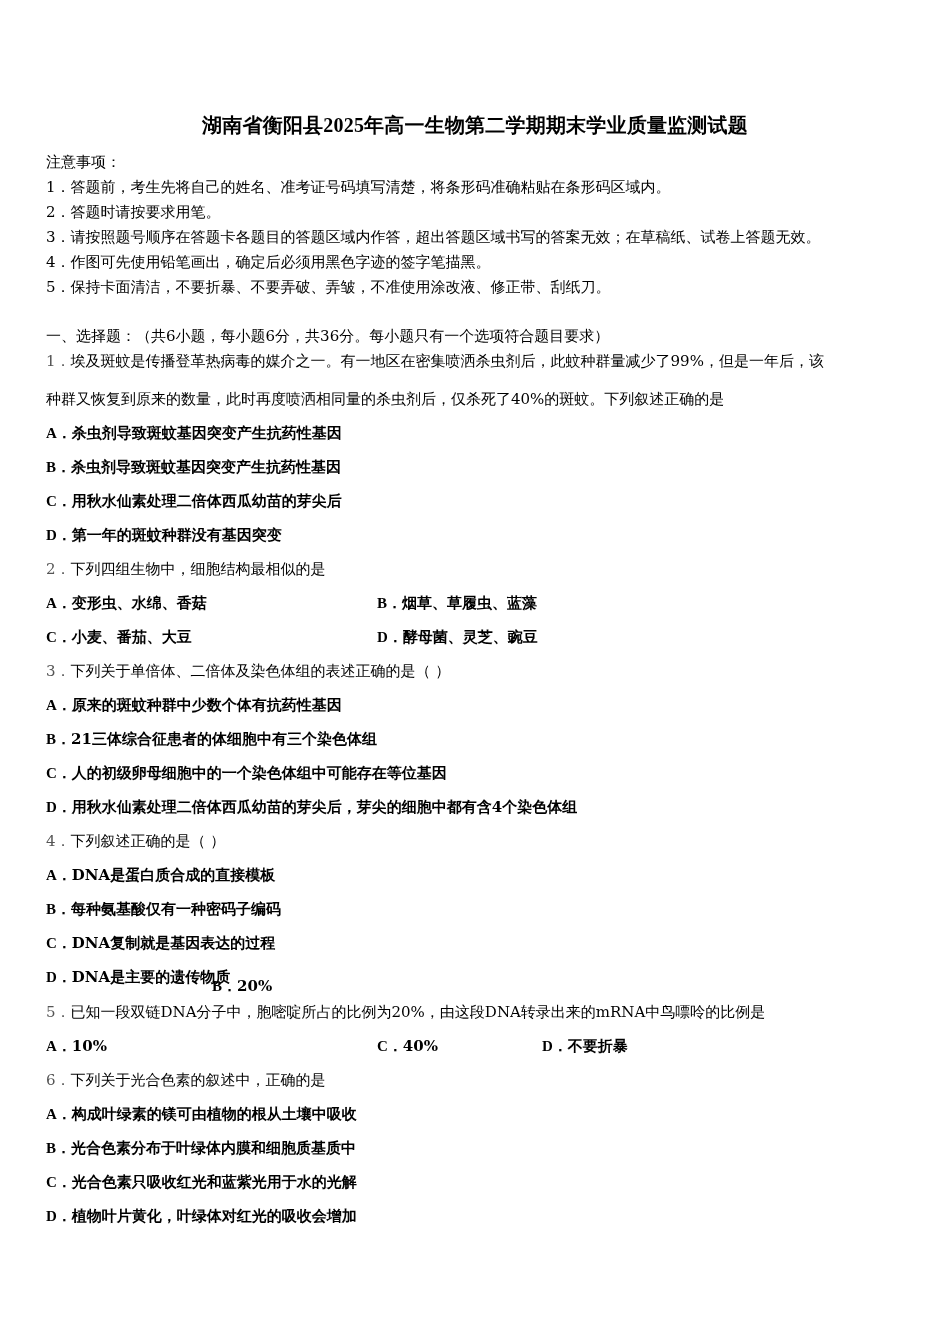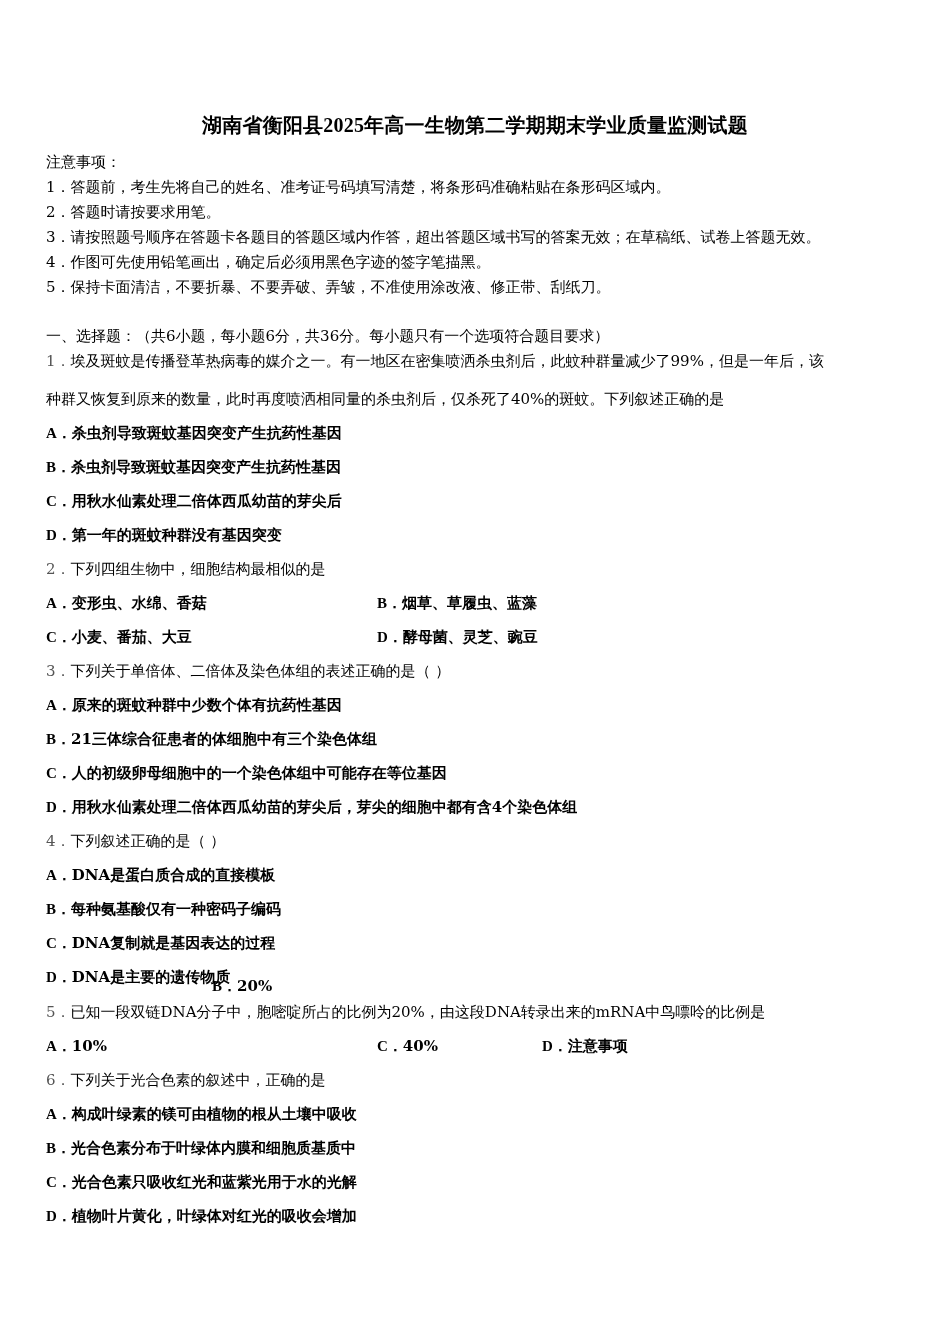--- a/index.html
+++ b/index.html
@@ -61,21 +61,21 @@
   <div class="line" style="top:899px"><span class="opt-letter">B．</span><span class="opt-text">每种氨基酸仅有一种密码子编码</span></div>
   <div class="line" style="top:933px"><span class="opt-letter">C．</span><span class="opt-text">DNA复制就是基因表达的过程</span></div>
   <div class="line" style="top:967px"><span class="opt-letter">D．</span><span class="opt-text">DNA是主要的遗传物质</span></div>
 
   <div class="line" style="top:1002px">
     <span class="qnum">5．</span><span class="q-text">已知一段双链DNA分子中，胞嘧啶所占的比例为20%，由这段DNA转录出来的mRNA中鸟嘌呤的比例是</span>
   </div>
   <div class="line" style="top:1036px"><span class="opt-letter">A．</span><span class="opt-text">10%</span></div>
   <div class="line" style="top:976px; left:212px"><span class="opt-letter">B．</span><span class="opt-text">20%</span></div>
   <div class="line" style="top:1036px; left:377px"><span class="opt-letter">C．</span><span class="opt-text">40%</span></div>
-  <div class="line" style="top:1036px; left:542px"><span class="opt-letter">D．</span><span class="opt-text">注意事项</span></div>
+  <div class="line" style="top:1036px; left:542px"><span class="opt-letter">D．</span><span class="opt-text">不要折暴</span></div>
 
   <div class="line" style="top:1070px">
     <span class="qnum">6．</span><span class="q-text">下列关于光合色素的叙述中，正确的是</span>
   </div>
   <div class="line" style="top:1104px"><span class="opt-letter">A．</span><span class="opt-text">构成叶绿素的镁可由植物的根从土壤中吸收</span></div>
   <div class="line" style="top:1138px"><span class="opt-letter">B．</span><span class="opt-text">光合色素分布于叶绿体内膜和细胞质基质中</span></div>
   <div class="line" style="top:1172px"><span class="opt-letter">C．</span><span class="opt-text">光合色素只吸收红光和蓝紫光用于水的光解</span></div>
   <div class="line" style="top:1206px"><span class="opt-letter">D．</span><span class="opt-text">植物叶片黄化，叶绿体对红光的吸收会增加</span></div>
 </div>
 

